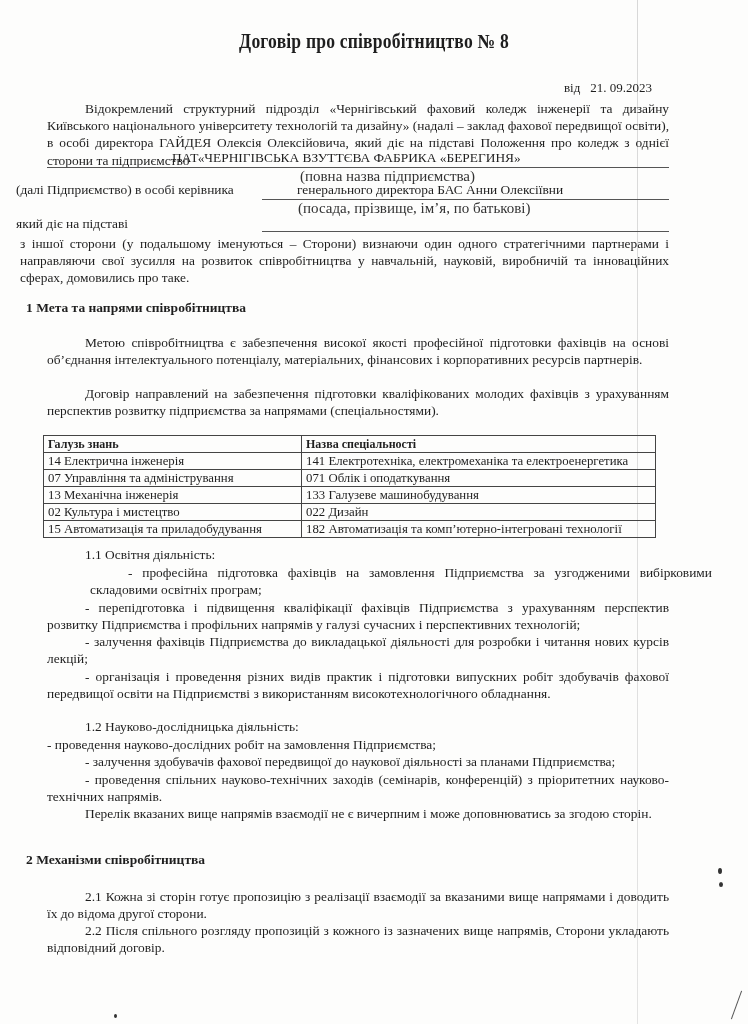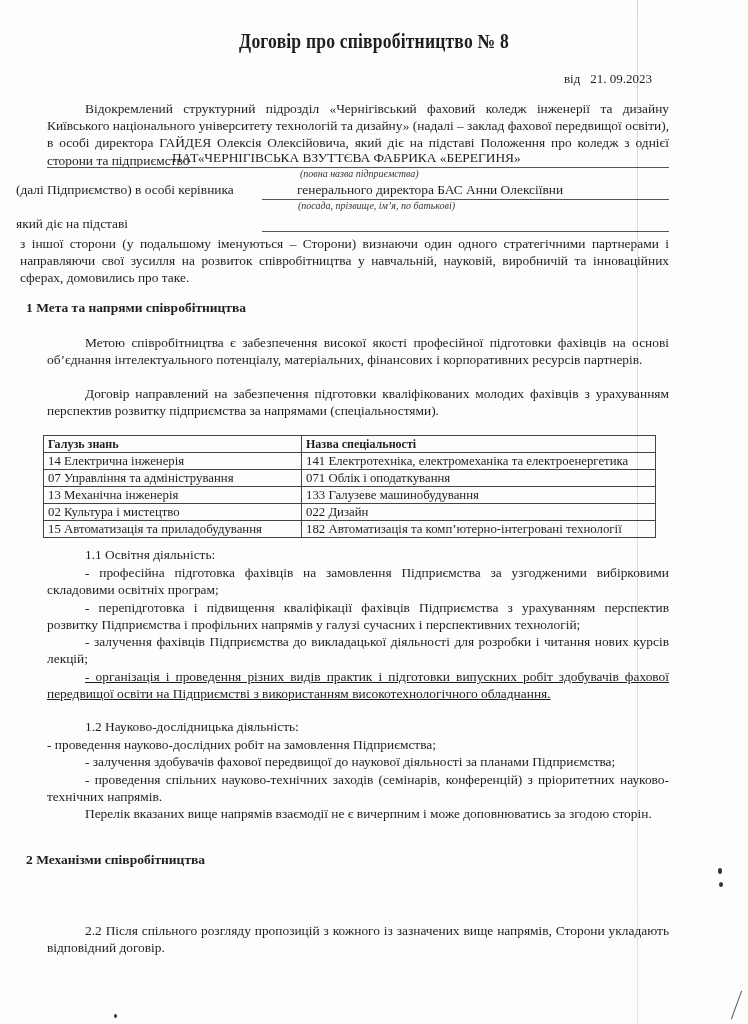--- a/index.html
+++ b/index.html
@@ -10,33 +10,33 @@
     color: #1e1e1e;
     position: relative;
   }
   .page { position: absolute; left: 0; top: 0; width: 748px; height: 788px; }
   .abs { position: absolute; white-space: nowrap; }
   .title {
     left: 0; width: 748px; top: 30px; text-align: center;
     font-size: 20px; font-weight: bold; letter-spacing: 0.2px;
     transform: scaleX(0.88); transform-origin: 50% 0;
   }
-  .date { right: 96px; top: 71px; font-size: 13px; }
+  .date { right: 96px; top: 80px; font-size: 13px; }
   .date span { margin-left: 10px; }
   .para {
     position: absolute; left: 47px; width: 622px;
     font-size: 13.4px; line-height: 17.2px; text-align: justify;
     white-space: normal;
   }
   .para.indent { text-indent: 38px; }
   .heading {
     left: 11px; width: 748px; text-align: left; font-weight: bold; font-size: 13.5px; padding-left: 15px;
   }
   .line { position: absolute; height: 1px; background: #555; }
-  .hint { font-size: 10px; color: #333; font-style: italic; }
+  .hint { font-size: 15px; color: #333; }
   table.spec {
     position: absolute; left: 43px; top: 435px; width: 613px;
     border-collapse: collapse; font-size: 12.8px;
   }
   table.spec th, table.spec td {
     border: 1px solid #444; padding: 0 4px; height: 16px; line-height: 15px;
     text-align: left; white-space: nowrap; font-weight: normal;
   }
   table.spec th { font-weight: bold; font-size: 12px; }
   table.spec col.c1 { width: 258px; }
@@ -106,31 +106,32 @@
         <td>022 Дизайн</td>
       </tr>
       <tr>
         <td>15 Автоматизація та приладобудування</td>
         <td>182 Автоматизація та комп’ютерно-інтегровані технології</td>
       </tr>
     </tbody>
   </table>
 
   <div class="para indent" style="top:546px;">1.1 Освітня діяльність:</div>
-  <div class="para indent" style="top:564px;">- професійна підготовка фахівців на замовлення Підприємства за узгодженими вибірковими складовими освітніх програм;</div>
+  <div class="para indent" style="top:564px;margin-left:43px;">- професійна підготовка фахівців на замовлення Підприємства за узгодженими вибірковими складовими освітніх програм;</div>
   <div class="para indent" style="top:599px;">- перепідготовка і підвищення кваліфікації фахівців Підприємства з урахуванням перспектив розвитку Підприємства і профільних напрямів у галузі сучасних і перспективних технологій;</div>
   <div class="para indent" style="top:633px;">- залучення фахівців Підприємства до викладацької діяльності для розробки і читання нових курсів лекцій;</div>
-  <div class="para indent" style="top:668px;text-decoration:underline;">- організація і проведення різних видів практик і підготовки випускних робіт здобувачів фахової передвищої освіти на Підприємстві з використанням високотехнологічного обладнання.</div>
+  <div class="para indent" style="top:668px;">- організація і проведення різних видів практик і підготовки випускних робіт здобувачів фахової передвищої освіти на Підприємстві з використанням високотехнологічного обладнання.</div>
 
   <div class="para indent" style="top:718px;">1.2 Науково-дослідницька діяльність:</div>
   <div class="para" style="top:736px;">- проведення науково-дослідних робіт на замовлення Підприємства;</div>
   <div class="para indent" style="top:753px;">- залучення здобувачів фахової передвищої до наукової діяльності за планами Підприємства;</div>
   <div class="para indent" style="top:771px;">- проведення спільних науково-технічних заходів (семінарів, конференцій) з пріоритетних науково-технічних напрямів.</div>
   <div class="para indent" style="top:805px;">Перелік вказаних вище напрямів взаємодії не є вичерпним і може доповнюватись за згодою сторін.</div>
 
   <div class="abs heading" style="top:852px;">2 Механізми співробітництва</div>
+  <div class="para indent" style="top:888px;">2.1 Кожна зі сторін готує пропозицію з реалізації взаємодії за вказаними вище напрямами і доводить їх до відома другої сторони.</div>
   <div class="para indent" style="top:922px;">2.2 Після спільного розгляду пропозицій з кожного із зазначених вище напрямів, Сторони укладають відповідний договір.</div>
 
   <div class="speck" style="left:718px; top:868px; width:4px; height:6px;"></div>
   <div class="speck" style="left:719px; top:882px; width:4px; height:5px;"></div>
   <div class="speck" style="left:114px; top:1014px; width:3px; height:4px;"></div>
   <div class="line" style="left:736px; top:990px; width:1px; height:30px; transform:rotate(20deg); background:#555;"></div>
 </div>
 
 </body></html>

